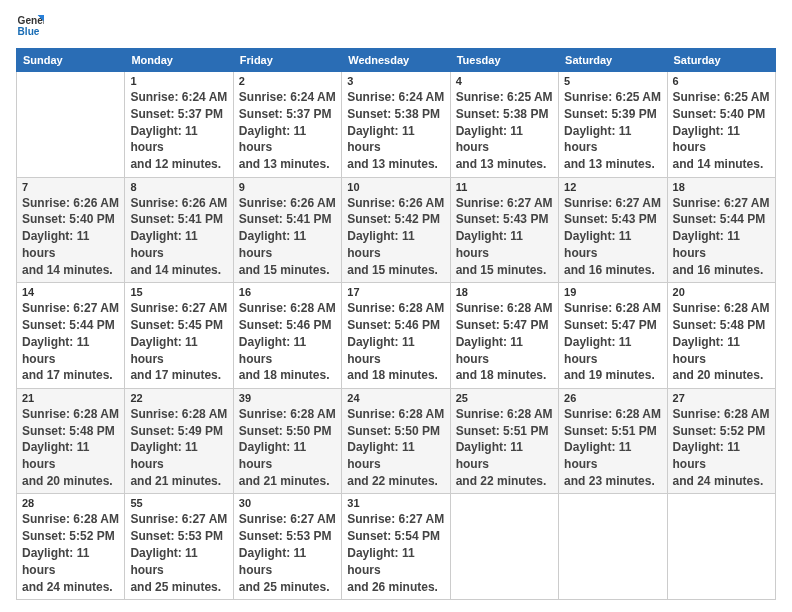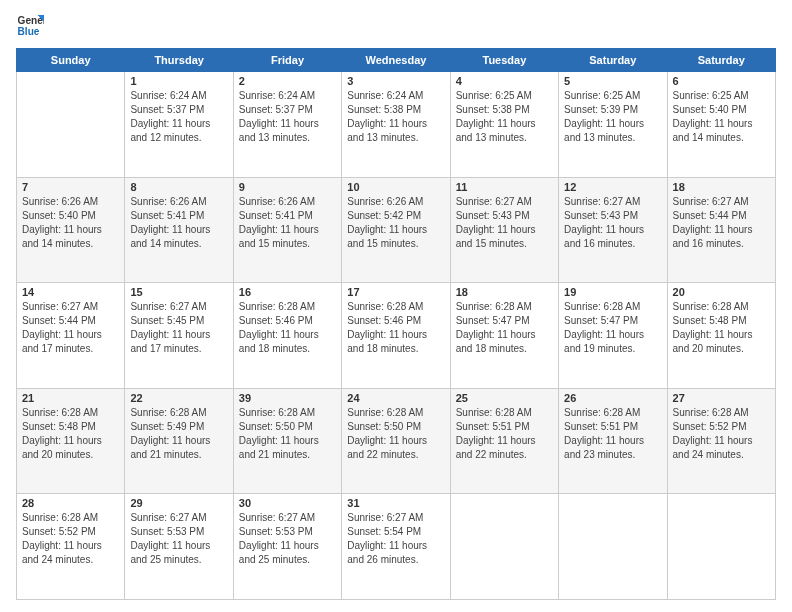--- a/index.html
+++ b/index.html
@@ -46,21 +46,21 @@
     }
     .calendar {
       flex: 1;
       border-collapse: collapse;
       width: 100%;
       font-size: 10px;
     }
     .calendar th {
       background: #2a6db5;
       color: #fff;
-      text-align: center;
+      text-align: left;
       padding: 5px 6px;
       font-size: 11px;
       font-weight: bold;
       border: 1px solid #2a6db5;
     }
     .calendar td {
       border: 1px solid #ccc;
       vertical-align: top;
       padding: 3px 5px;
       height: 80px;
@@ -71,23 +71,24 @@
       background: #f5f5f5;
     }
     .day-num {
       font-weight: bold;
       font-size: 11px;
       color: #333;
       display: block;
       margin-bottom: 2px;
     }
     .day-info {
-      font-size: 10px;
+      font-size: 12px;
       color: #444;
       line-height: 1.4;
+      font-weight: bold;
     }
     .empty-cell {
       background: #fff !important;
     }
   </style>
 </head>
 <body>
 
 <div class="page">
   <div class="header">
@@ -106,21 +107,21 @@
     <div class="title-block">
       <div class="main-title"></div>
       <div class="sub-title"></div>
     </div>
   </div>
 
   <table class="calendar">
     <thead>
       <tr>
       <th>Sunday</th>
-          <th>Thursday</th>
+          <th>Monday</th>
           <th>Friday</th>
           <th>Wednesday</th>
           <th>Tuesday</th>
           <th>Saturday</th>
           <th>Saturday</th>
         </tr>
     </thead>
     <tbody id="calendar-body">
     <tr>
           <td class="empty-cell"></td>
@@ -238,21 +239,21 @@
             <span class="day-num">27</span>
             <div class="day-info">Sunrise: 6:28 AM<br>Sunset: 5:52 PM<br>Daylight: 11 hours<br>and 24 minutes.</div>
           </td>
         </tr>
         <tr>
           <td>
             <span class="day-num">28</span>
             <div class="day-info">Sunrise: 6:28 AM<br>Sunset: 5:52 PM<br>Daylight: 11 hours<br>and 24 minutes.</div>
           </td>
           <td>
-            <span class="day-num">29</span>
+            <span class="day-num">55</span>
             <div class="day-info">Sunrise: 6:27 AM<br>Sunset: 5:53 PM<br>Daylight: 11 hours<br>and 25 minutes.</div>
           </td>
           <td>
             <span class="day-num">30</span>
             <div class="day-info">Sunrise: 6:27 AM<br>Sunset: 5:53 PM<br>Daylight: 11 hours<br>and 25 minutes.</div>
           </td>
           <td>
             <span class="day-num">31</span>
             <div class="day-info">Sunrise: 6:27 AM<br>Sunset: 5:54 PM<br>Daylight: 11 hours<br>and 26 minutes.</div>
           </td>

